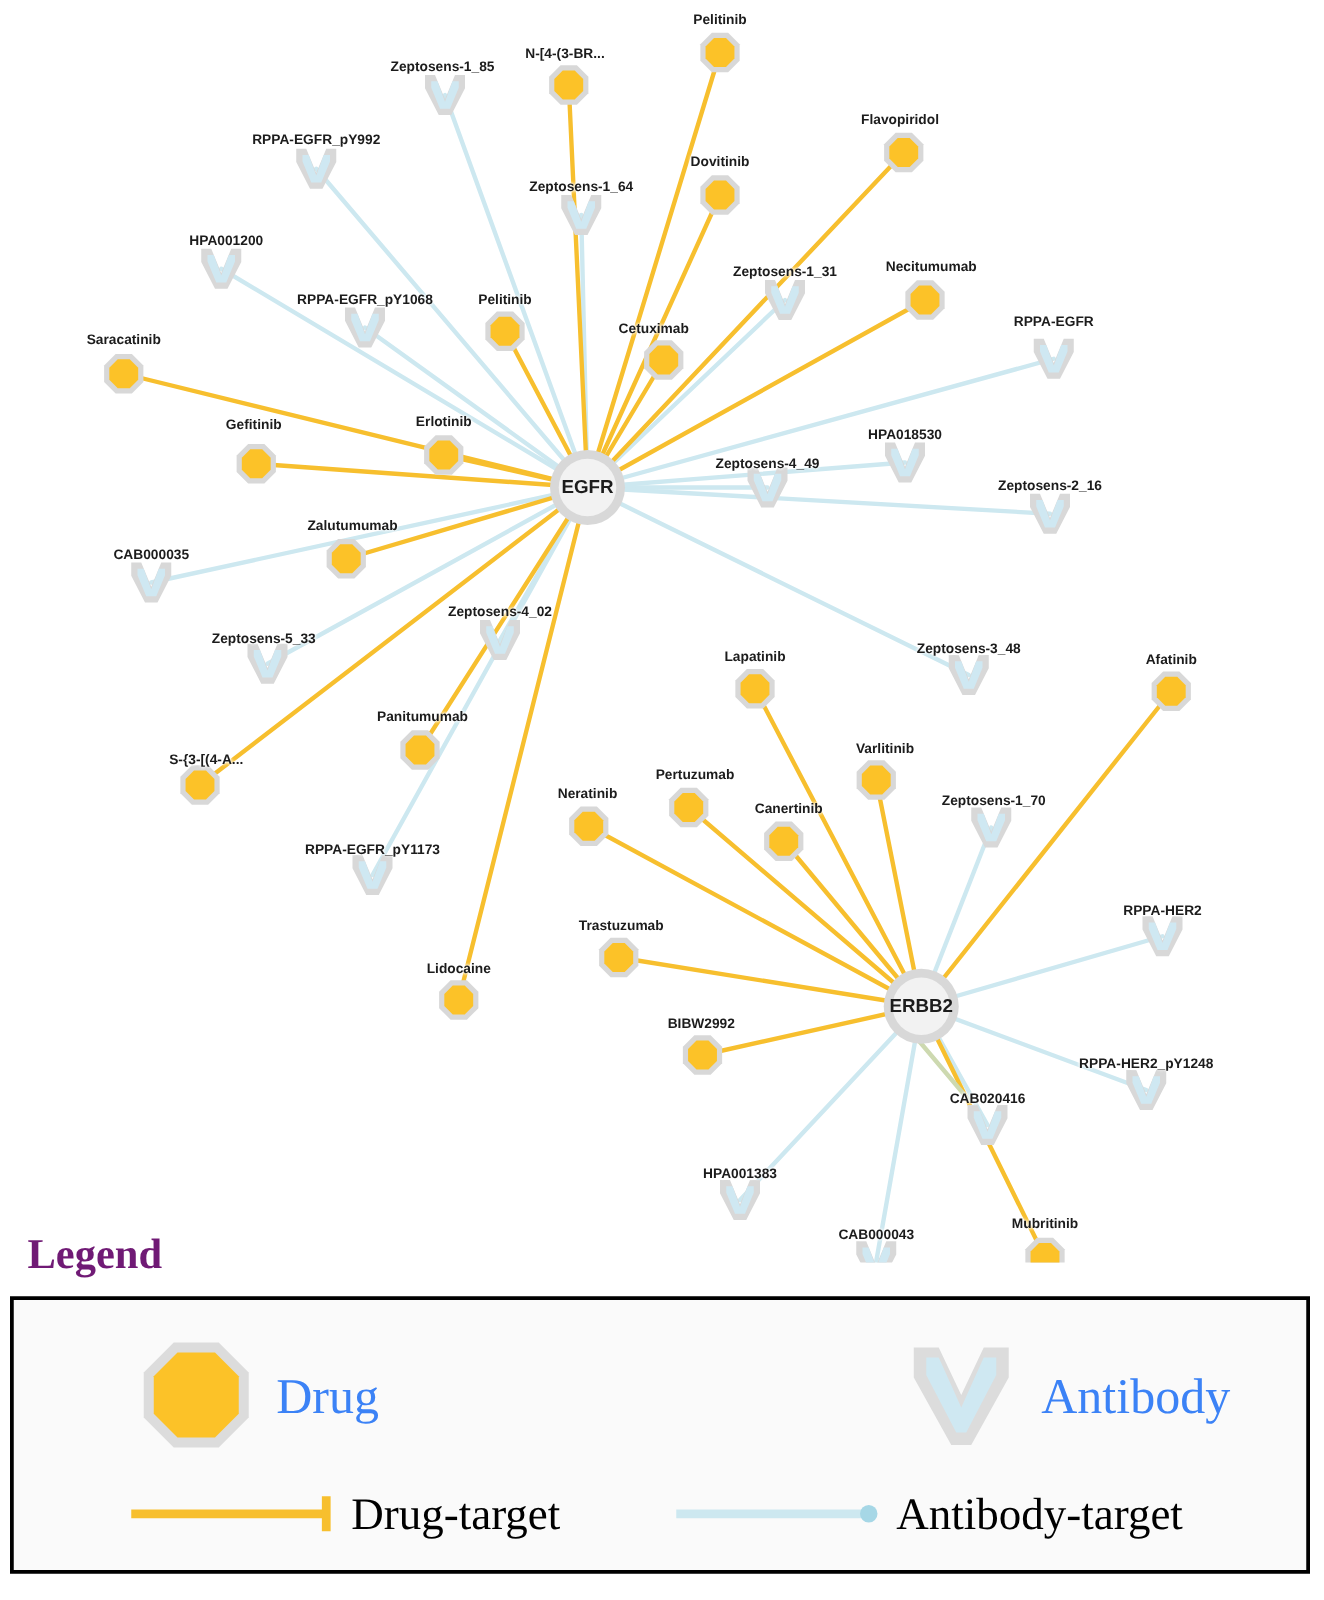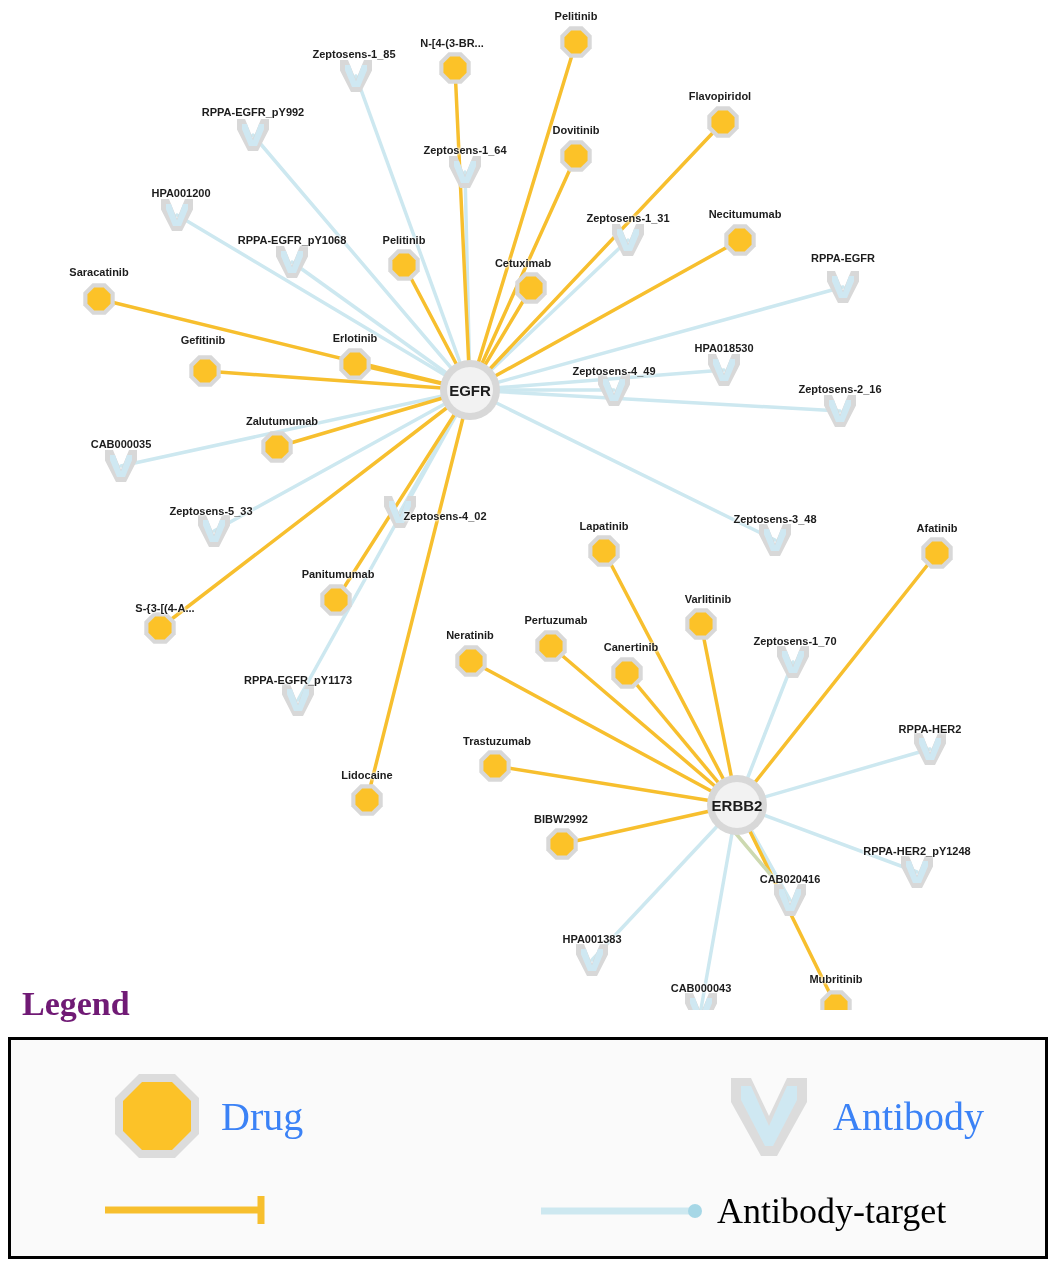--- a/index.html
+++ b/index.html
@@ -342,21 +342,21 @@
       <div class="node-label" style="left: 253px; top: 112px;">RPPA-EGFR_pY992</div>
       <div class="node-label" style="left: 465px; top: 150px;">Zeptosens-1_64</div>
       <div class="node-label" style="left: 181px; top: 193px;">HPA001200</div>
       <div class="node-label" style="left: 628px; top: 218px;">Zeptosens-1_31</div>
       <div class="node-label" style="left: 292px; top: 240px;">RPPA-EGFR_pY1068</div>
       <div class="node-label" style="left: 843px; top: 258px;">RPPA-EGFR</div>
       <div class="node-label" style="left: 724px; top: 348px;">HPA018530</div>
       <div class="node-label" style="left: 614px; top: 371px;">Zeptosens-4_49</div>
       <div class="node-label" style="left: 840px; top: 389px;">Zeptosens-2_16</div>
       <div class="node-label" style="left: 121px; top: 444px;">CAB000035</div>
-      <div class="node-label" style="left: 400px; top: 516px; margin-left: 45px;">Zeptosens-4_02</div>
+      <div class="node-label" style="left: 400px; top: 490px;">Zeptosens-4_02</div>
       <div class="node-label" style="left: 211px; top: 511px;">Zeptosens-5_33</div>
       <div class="node-label" style="left: 775px; top: 519px;">Zeptosens-3_48</div>
       <div class="node-label" style="left: 795px; top: 641px;">Zeptosens-1_70</div>
       <div class="node-label" style="left: 298px; top: 680px;">RPPA-EGFR_pY1173</div>
       <div class="node-label" style="left: 930px; top: 729px;">RPPA-HER2</div>
       <div class="node-label" style="left: 917px; top: 851px;">RPPA-HER2_pY1248</div>
       <div class="node-label" style="left: 790px; top: 879px;">CAB020416</div>
       <div class="node-label" style="left: 592px; top: 939px;">HPA001383</div>
       <div class="node-label" style="left: 701px; top: 988px;">CAB000043</div>
       <div class="node-label" style="left: 576px; top: 16px;">Pelitinib</div>
@@ -409,20 +409,21 @@
         <span class="legend-text">Antibody</span>
       </div>
     </div>
 
     <div class="legend-row2">
       <div class="legend-item" style="left:92px; top:0;">
         <svg width="168" height="40" viewBox="0 0 168 40">
           <line x1="2" y1="20" x2="158" y2="20" stroke="#f7bf2e" stroke-width="7"></line>
           <line x1="158" y1="6" x2="158" y2="34" stroke="#f7bf2e" stroke-width="7"></line>
         </svg>
+        <span class="legend-line-text">Drug-target</span>
       </div>
 
       <div class="legend-item" style="left:528px; top:0;">
         <svg width="168" height="40" viewBox="0 0 168 40">
           <line x1="2" y1="20" x2="152" y2="20" stroke="#cde8f0" stroke-width="7"></line>
           <circle cx="156" cy="20" r="7" fill="#a6d7e6"></circle>
         </svg>
         <span class="legend-line-text">Antibody-target</span>
       </div>
     </div>

